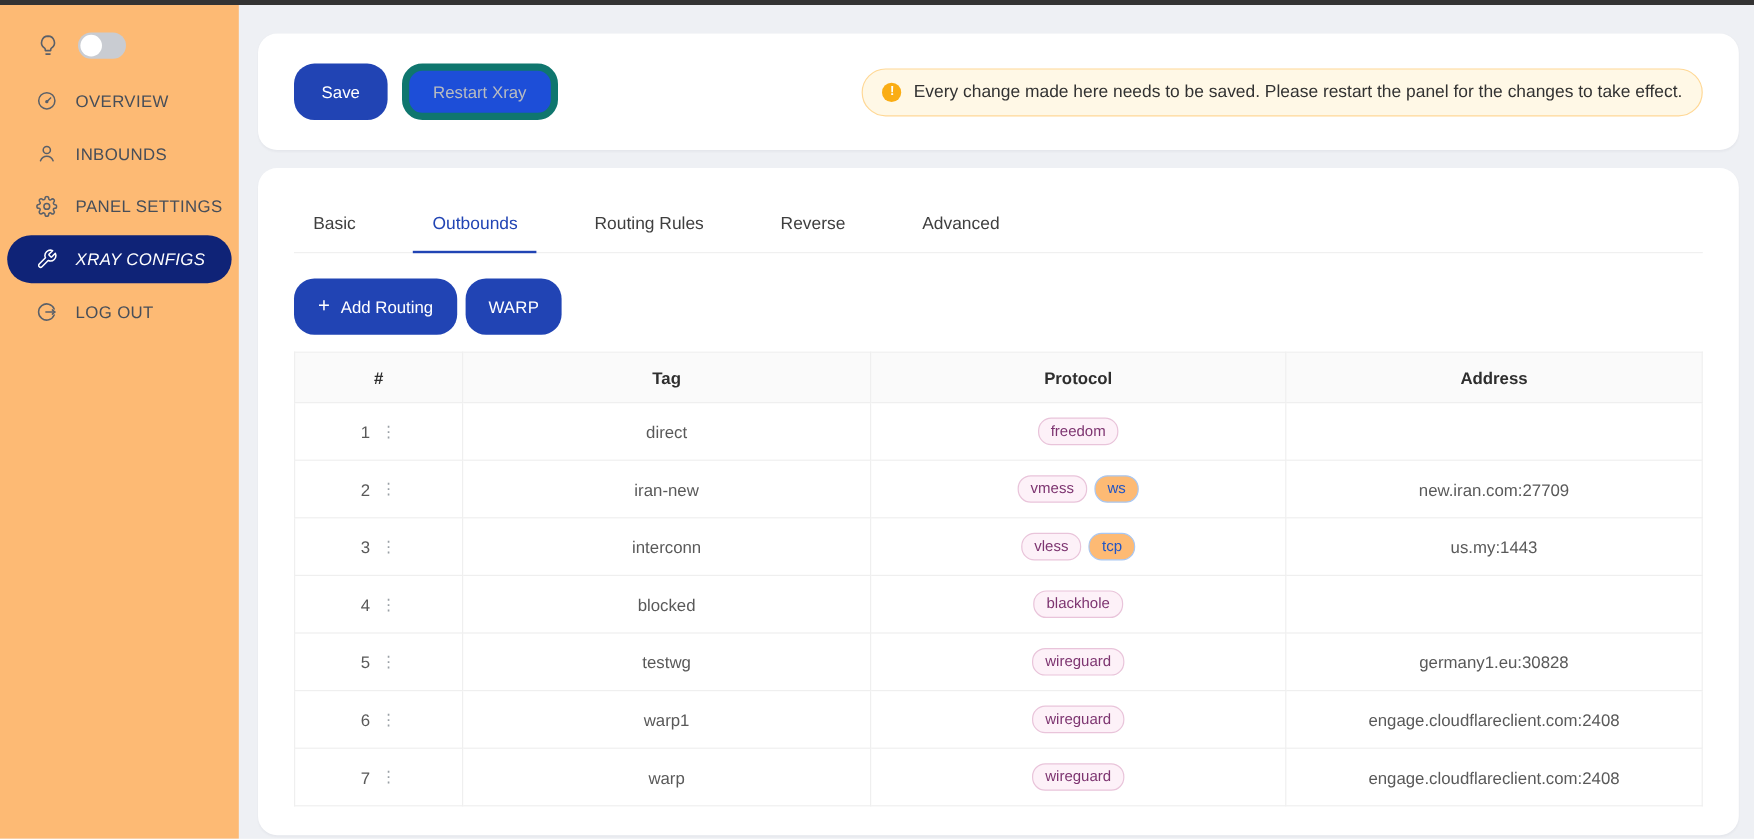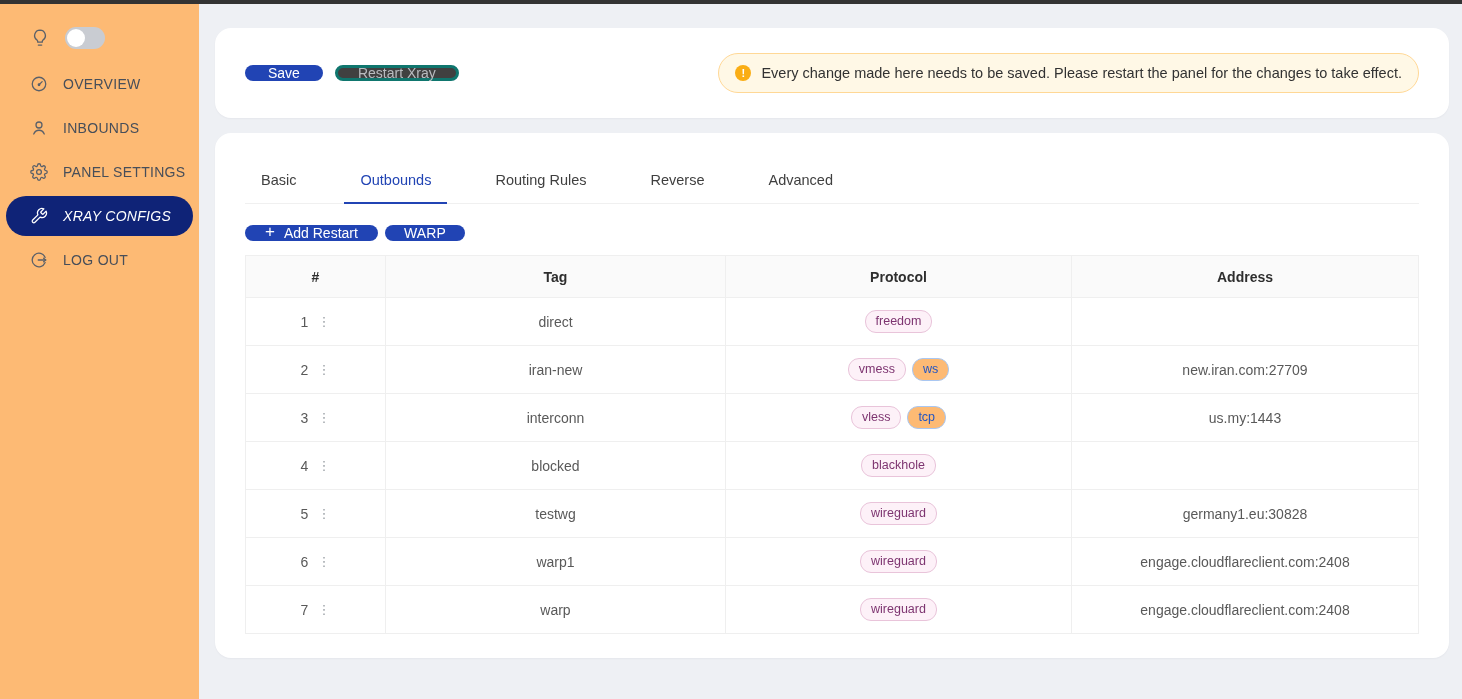--- a/index.html
+++ b/index.html
@@ -29,24 +29,24 @@
   .nav-item.active { background:#0f2377; color:#fff;font-style:italic; }
   .nav-item.active .nav-icon { color:#fff; }
 
   
   .main { flex:1; padding:24px 15px 0 16px; }
   .card { background:#fff; border-radius:16px; box-shadow:0 1px 2px rgba(20,30,60,.04); }
 
   
   .toolbar-card { display:flex; align-items:center; justify-content:space-between; padding:25px 30px; margin-bottom:15px; }
   .toolbar-left { display:flex; align-items:center; }
-  .btn { border:none; border-radius:17px; height:16px; font-size:14px; cursor:pointer;
+  .btn { border:none; border-radius:17px; height:47px; font-size:14px; cursor:pointer;
          font-family:inherit; display:inline-flex; align-items:center; justify-content:center; }
   .btn-primary { background:#2144b4; color:#fff; padding:0 23px; }
-  .btn-disabled { background:#404040; color:#b9bcc0; border:3px solid #0f766e; padding:0 20px; margin-left:12px; cursor:not-allowed; }
+  .btn-disabled { background:#1d4ed8; color:#b9bcc0; border:6px solid #0f766e; padding:0 20px; margin-left:12px; cursor:not-allowed; }
   .alert {
     display:flex; align-items:center; gap:10px;
     background:#fff8e6; border:1px solid #ffd896; border-radius:20px;
     height:40px; padding:0 16px; font-size:14.5px; color:#323232;
   }
   .alert-icon { width:16px; height:16px; min-width:16px; border-radius:50%; background:#faad14; color:#fff;
                 font-size:11px; font-weight:bold; display:flex; align-items:center; justify-content:center; line-height:1; }
 
   
   .main-card { padding:26px 30px 24px; }
@@ -161,21 +161,21 @@
         <div class="tab">Basic</div>
         <div class="tab active">Outbounds</div>
         <div class="tab">Routing Rules</div>
         <div class="tab">Reverse</div>
         <div class="tab">Advanced</div>
       </div>
 
       <div class="actions-row">
         <button class="btn btn-primary btn-add">
           <span class="plus-glyph">+</span>
-          <span>Add Restart</span>
+          <span>Add Routing</span>
         </button>
         <button class="btn btn-primary btn-warp">WARP</button>
       </div>
 
       <table>
         <colgroup>
           <col style="width:140px">
             <col style="width:340px">
             <col style="width:346px">
             <col style="width:347px">

